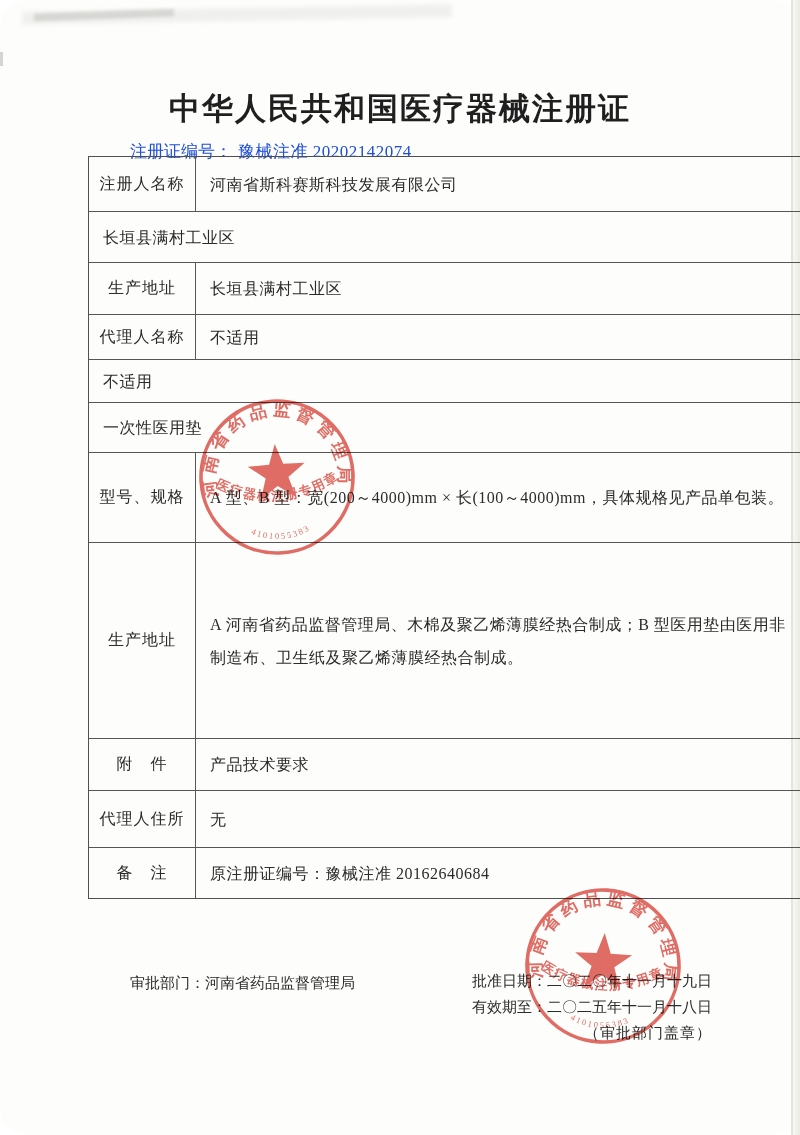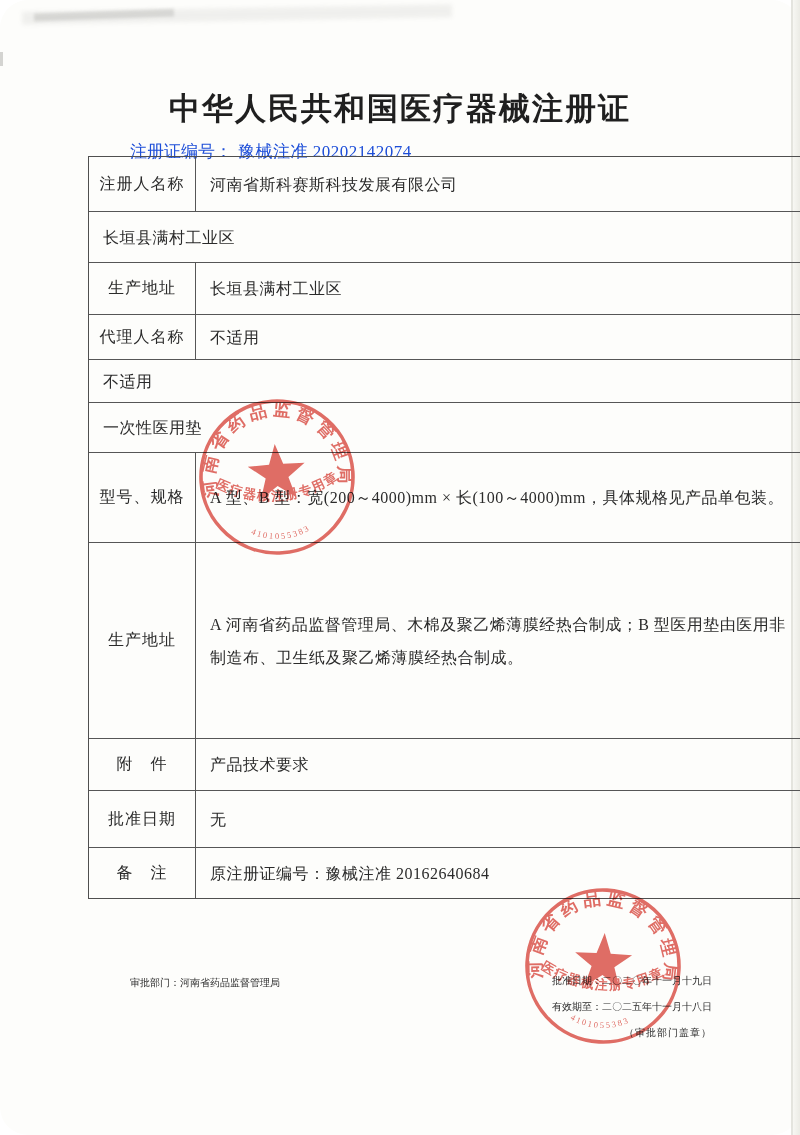--- a/index.html
+++ b/index.html
@@ -34,21 +34,21 @@
   .trow:last-child { border-bottom:none; }
   .cell { display:flex; align-items:center; font-size:16px; }
   .cell.label { width:107px; flex:0 0 107px; justify-content:center; text-align:center;
     border-right:1px solid #565656; padding:2px 3px; letter-spacing:1px; }
   .cell.value { flex:1; padding:4px 10px 4px 14px; line-height:33px; letter-spacing:.5px; }
   .r1{height:55px}.r2{height:51px}.r3{height:52px}.r4{height:45px}.r5{height:43px}
   .r6{height:50px}.r7{height:90px}.r8{height:196px}.r9{height:50px}.r10{height:52px}
   .r11{height:57px}.r12{height:50px}
 
   .doc-footer { position:absolute; left:88px; top:968px; width:624px;
-    display:flex; justify-content:space-between; font-size:10px; line-height:26px; }
+    display:flex; justify-content:space-between; font-size:15px; line-height:26px; }
   .f-left { padding-left:42px; padding-top:2px; }
   .f-right { text-align:right; }
   .seal-note { margin-left:64px; letter-spacing:1px; }
 
   .stamp { position:absolute; mix-blend-mode:multiply; opacity:.88; }
   .stamp.mid { left:192px; top:392px; transform:rotate(-4deg); }
   .stamp.bot { left:518px; top:881px; transform:rotate(3deg); }
   .stamp text { font-family:"Liberation Serif","DejaVu Serif",serif; }
 </style>
 </head>
@@ -96,21 +96,21 @@
     </div>
     <div class="trow r8">
       <div class="cell label">生产地址</div>
       <div class="cell value">A 河南省药品监督管理局、木棉及聚乙烯薄膜经热合制成；B 型医用垫由医用非制造布、卫生纸及聚乙烯薄膜经热合制成。</div>
     </div>
     <div class="trow r10">
       <div class="cell label">附　件</div>
       <div class="cell value">产品技术要求</div>
     </div>
     <div class="trow r11">
-      <div class="cell label">批准日期</div>
+      <div class="cell label">代理人住所</div>
       <div class="cell value">无</div>
     </div>
     <div class="trow r12">
       <div class="cell label">备　注</div>
       <div class="cell value">原注册证编号：豫械注准 20162640684</div>
     </div>
   </div>
 
   <div class="doc-footer">
     <div class="f-left">

